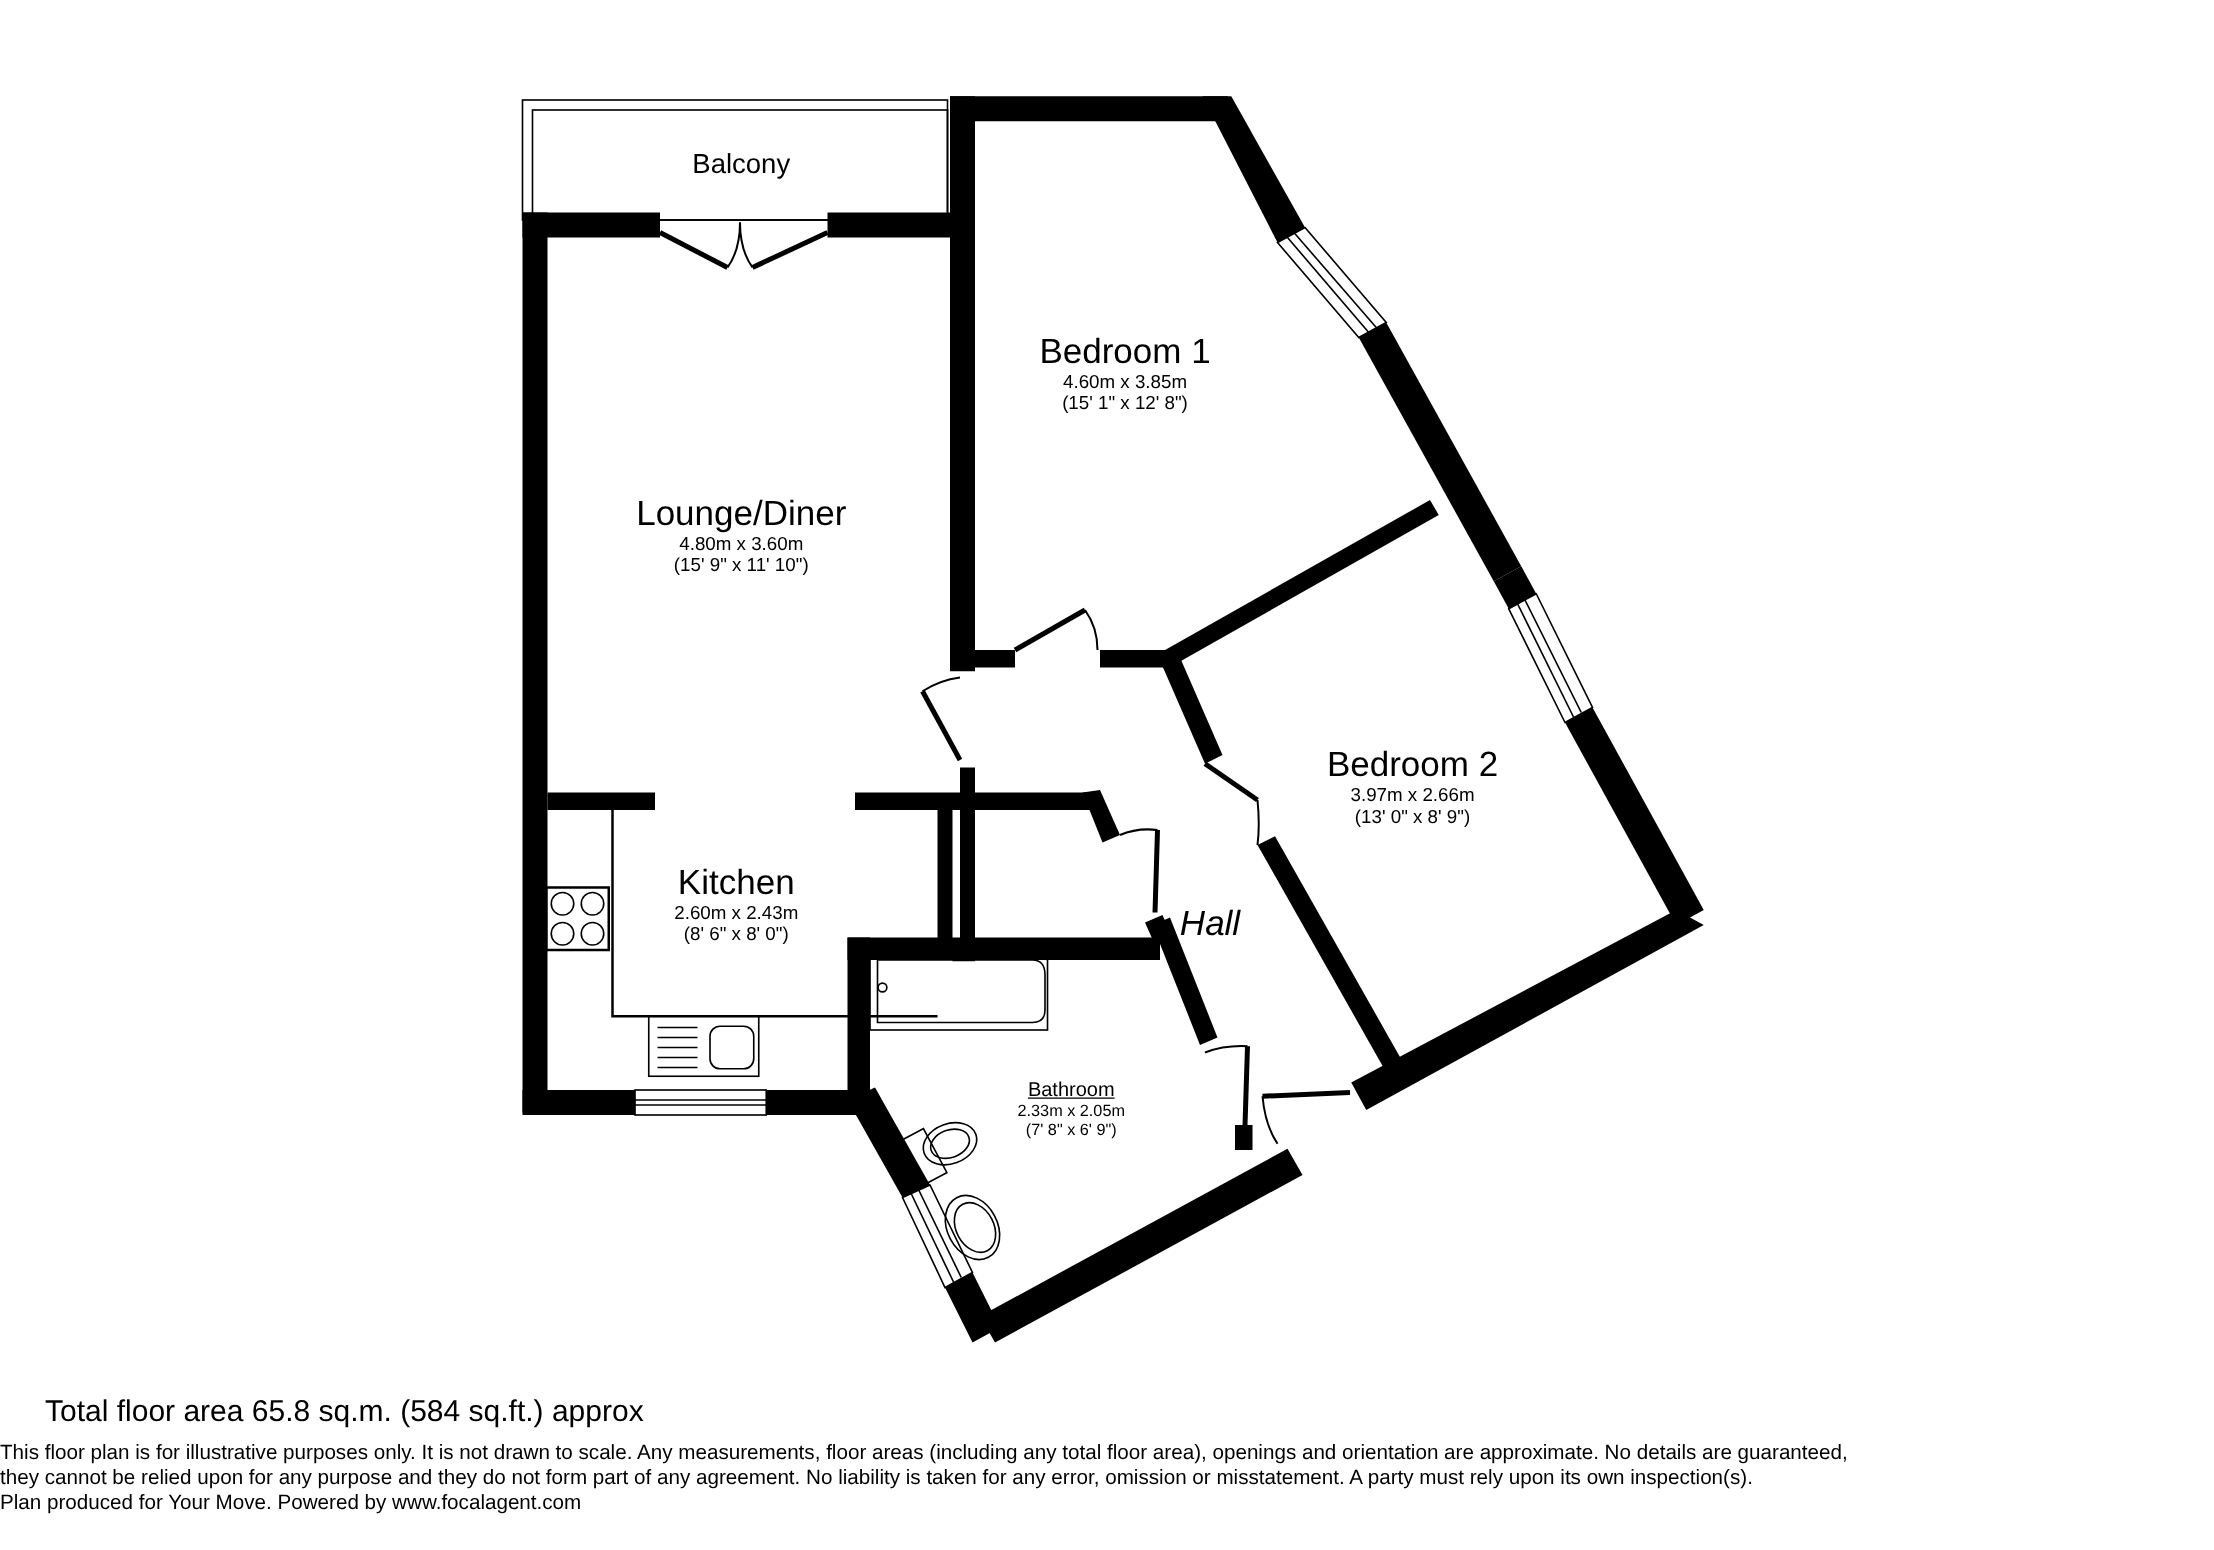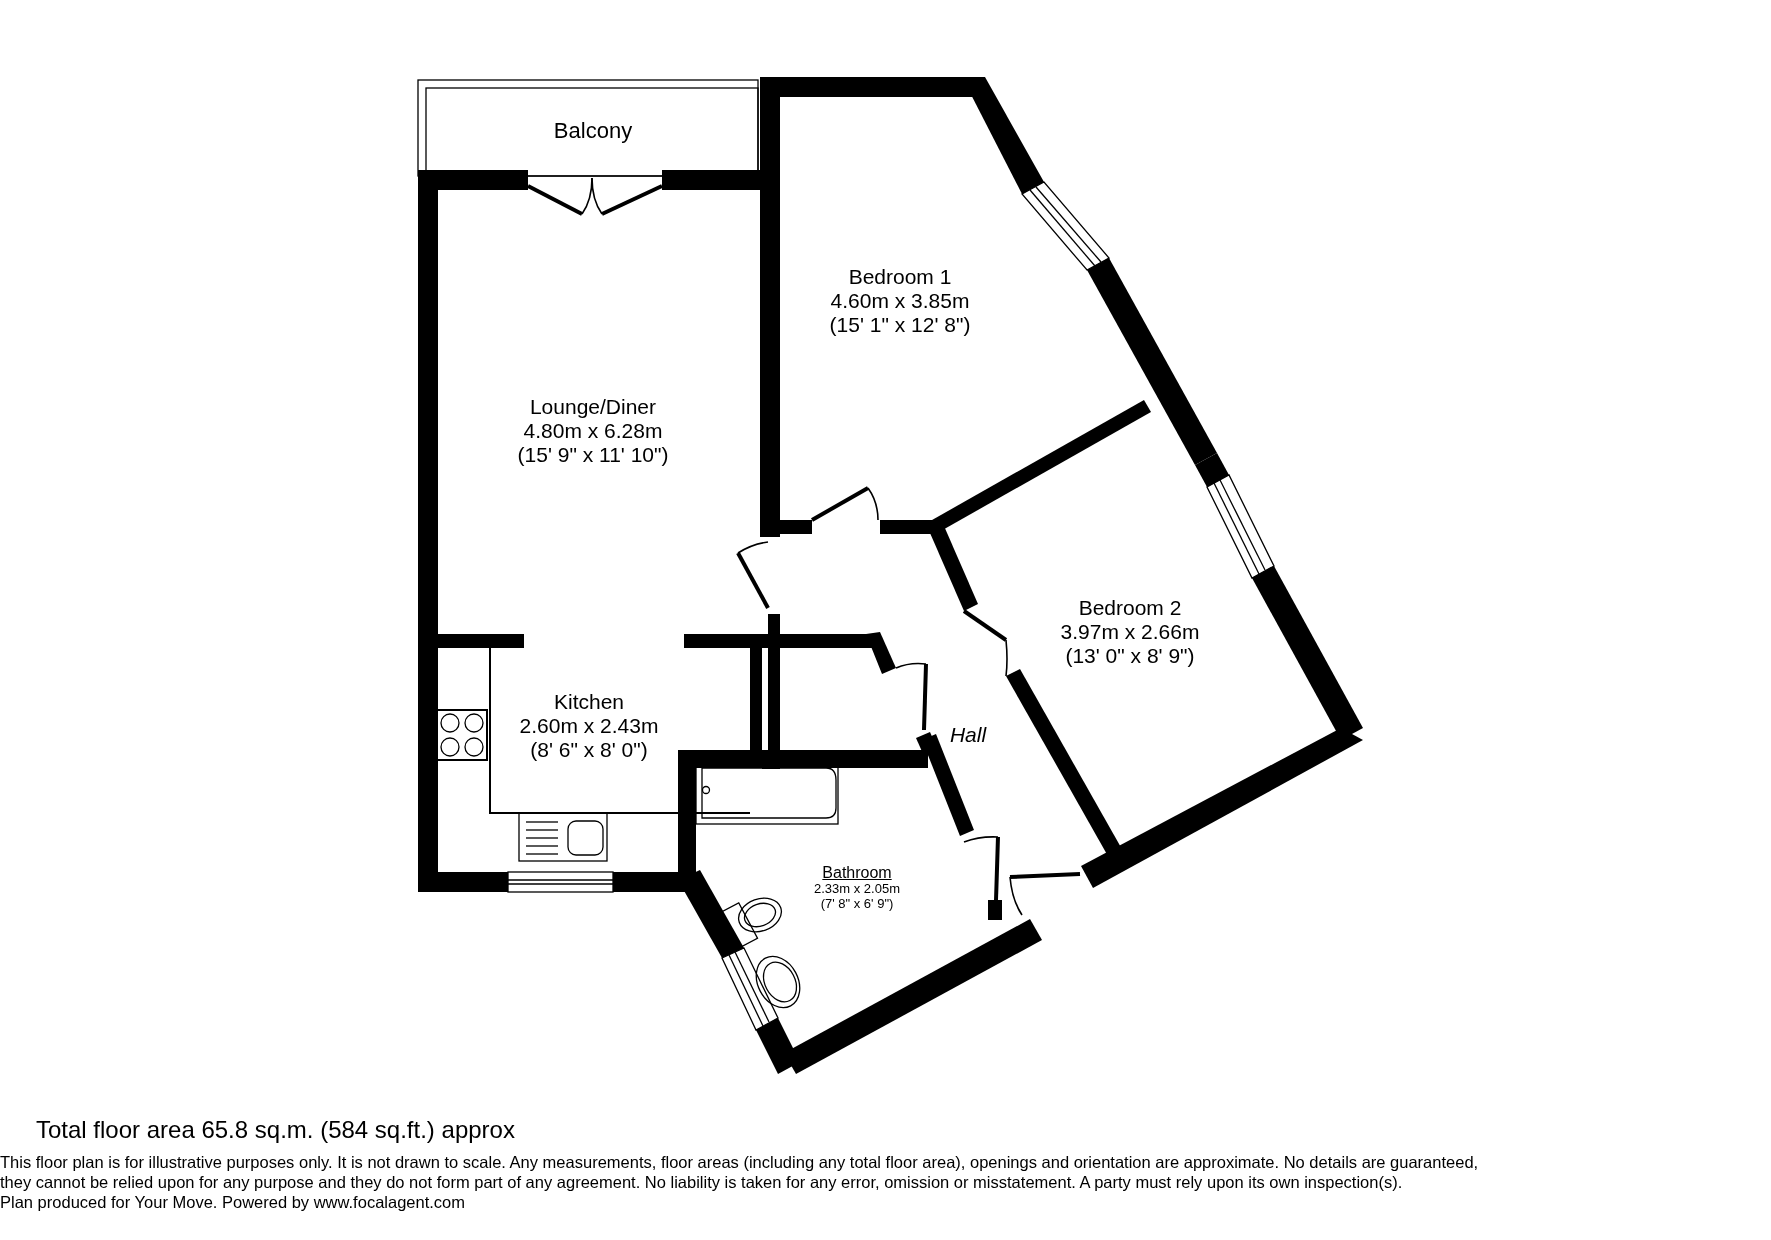--- a/index.html
+++ b/index.html
@@ -4,22 +4,22 @@
   <style>
     html, body { margin: 0; padding: 0; background: #ffffff; }
     body { width: 1771px; height: 1240px; position: relative; overflow: hidden; font-family: "Liberation Sans", sans-serif; color: #000; }
     #plan-svg { position: absolute; left: 0; top: 0; width: 1771px; height: 1240px; }
     .wall { fill: #000; stroke: none; }
     .thin { fill: none; stroke: #000; stroke-width: 2; }
     .thin1 { fill: none; stroke: #000; stroke-width: 1.3; }
     .door-leaf { stroke: #000; stroke-width: 4; fill: none; }
     .door-arc { stroke: #000; stroke-width: 1.6; fill: none; }
     .room-label { position: absolute; text-align: center; white-space: nowrap; transform: translateX(-50%); line-height: 1.15; }
-    .room-name { font-size: 21px; }
-    .room-dim { font-size: 21px; }
+    .room-name { font-size: 28px; }
+    .room-dim { font-size: 15px; }
     .room-name.small { font-size: 16px; text-decoration: underline; }
     .room-dim.small { font-size: 13px; line-height: 1.1; }
     .footer-total { position: absolute; left: 36px; top: 1116px; font-size: 24px; }
     .disclaimer { position: absolute; left: 0; width: 1771px; top: 1152px; font-size: 16.5px; line-height: 20px; }
   </style>
 </head>
 <body>
 
 <svg id="plan-svg" viewBox="0 0 1771 1240" xmlns="http://www.w3.org/2000/svg">
 
@@ -166,21 +166,21 @@
     <ellipse class="thin1" cx="780" cy="982" rx="15" ry="21" transform="rotate(-28 780 982)"></ellipse>
   </g>
 </svg>
 
 <div class="room-label" style="left:593px; top:118px;">
   <div class="room-dim" style="font-size:22px;">Balcony</div>
 </div>
 
 <div class="room-label" style="left:593px; top:395px;">
   <div class="room-name">Lounge/Diner</div>
-  <div class="room-dim">4.80m x 6.28m</div>
+  <div class="room-dim">4.80m x 3.60m</div>
   <div class="room-dim">(15' 9" x 11' 10")</div>
 </div>
 
 <div class="room-label" style="left:900px; top:265px;">
   <div class="room-name">Bedroom 1</div>
   <div class="room-dim">4.60m x 3.85m</div>
   <div class="room-dim">(15' 1" x 12' 8")</div>
 </div>
 
 <div class="room-label" style="left:1130px; top:596px;">

